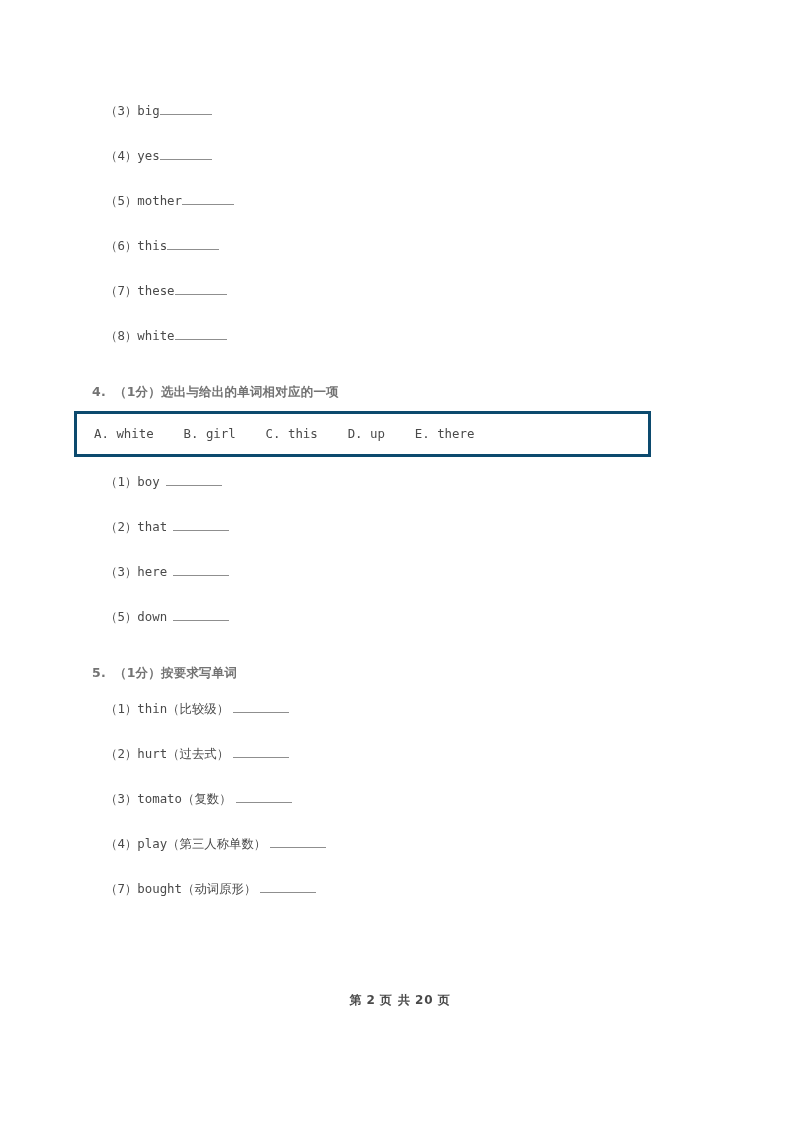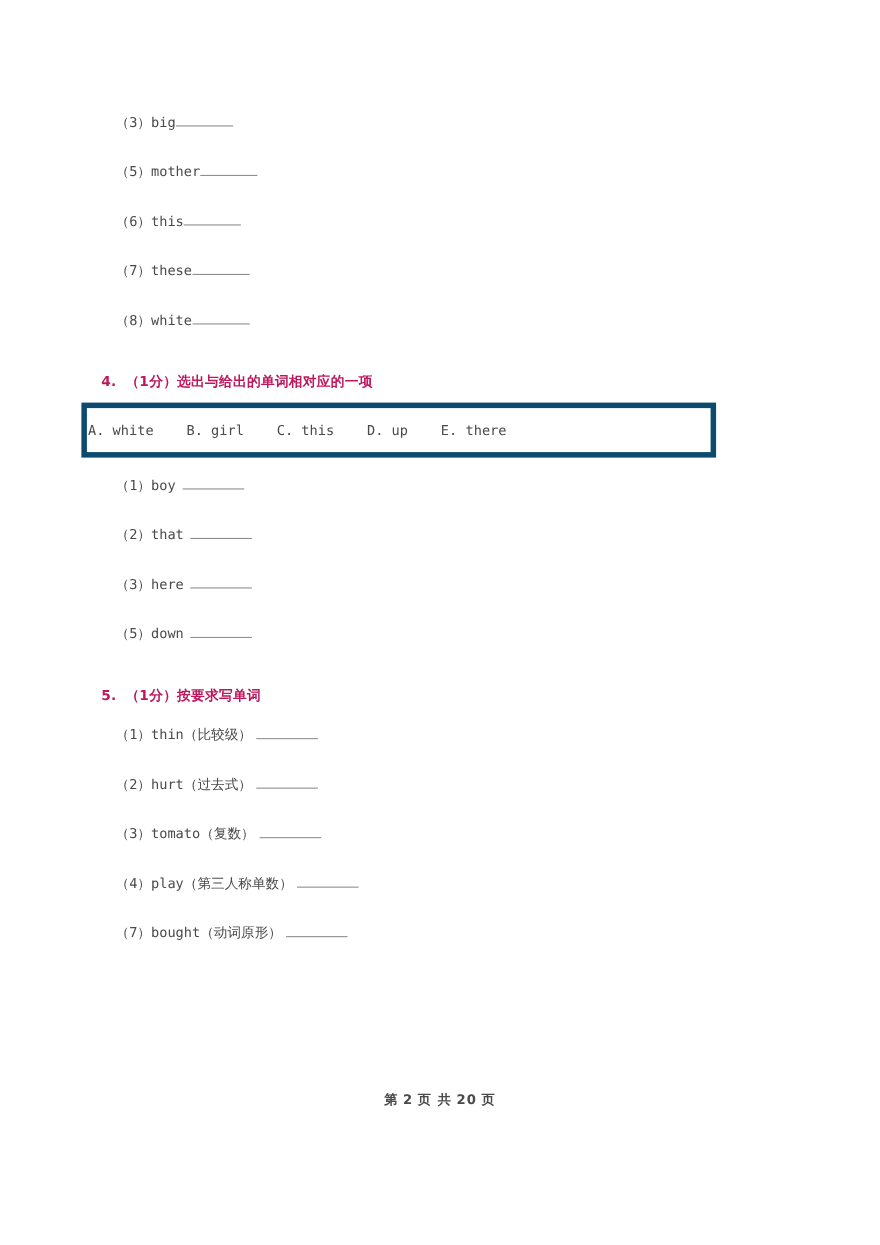--- a/index.html
+++ b/index.html
@@ -35,21 +35,21 @@
 
   
   .q-block {
     margin: 0;
     padding: 0;
   }
 
   .q-header {
     font-family: "DejaVu Sans", "Liberation Sans", sans-serif;
     font-size: 12.5px;
-    color: #be185d;
+    color: #737373;
     padding-left: 18px;
     margin-top: 26px;
     margin-bottom: 4px;
     letter-spacing: 0.2px;
     font-weight: 600;
   }
   .q-header .q-num {
     display: inline-block;
     min-width: 22px;
   }
@@ -85,22 +85,22 @@
   }
 
   
   .blank-w1 { width: 52px; }
   .blank-w2 { width: 56px; }
 
   
   .option-box {
     box-sizing: border-box;
     width: 577px;
-    border: 5px solid #0c4a6e;
-    padding: 12px 0 12px 1px;
+    border: 3px solid #0c4a6e;
+    padding: 12px 0 12px 17px;
     margin-top: 10px;
     margin-bottom: 2px;
     background: #fff;
   }
   .option-box .opts {
     font-family: "DejaVu Sans Mono", "Liberation Mono", monospace;
     font-size: 12.4px;
     color: #4a4a4a;
     white-space: pre;
     line-height: 16px;
@@ -150,20 +150,23 @@
 
 <div class="page">
   <div class="content">
 
     <div class="q-block">
 
       <div class="sub-item">
         <span class="label">（3）</span><span class="label">big</span><span class="blank blank-w1"></span>
       </div>
 
+      <div class="sub-item">
+        <span class="label">（4）</span><span class="label">yes</span><span class="blank blank-w1"></span>
+      </div>
 
       <div class="sub-item">
         <span class="label">（5）</span><span class="label">mother</span><span class="blank blank-w1"></span>
       </div>
 
       <div class="sub-item">
         <span class="label">（6）</span><span class="label">this</span><span class="blank blank-w1"></span>
       </div>
 
       <div class="sub-item">

